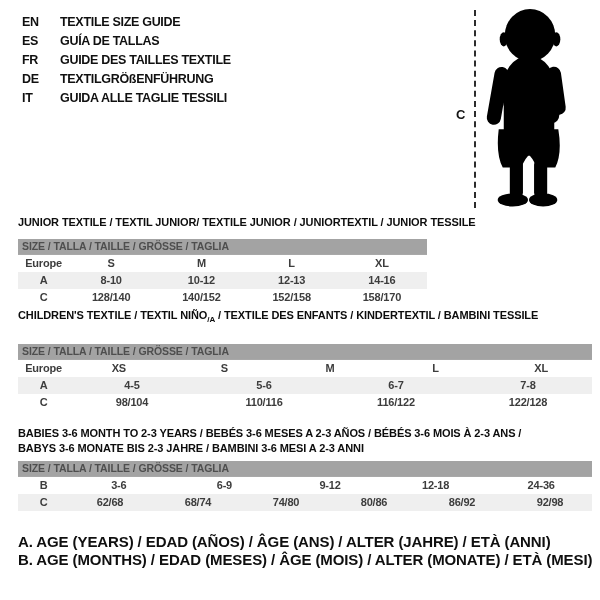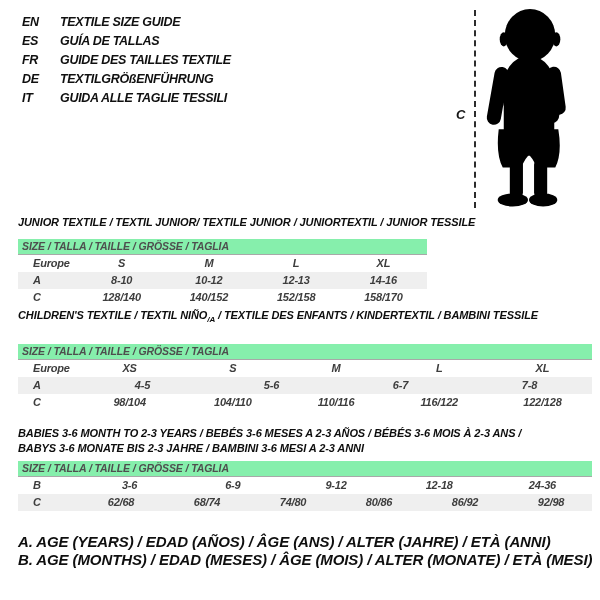--- a/index.html
+++ b/index.html
@@ -1,17 +1,17 @@
 <!DOCTYPE html>
 <html><head>
 <meta charset="utf-8">
 <style>
   html,body{margin:0;padding:0;background:#fff;}
   .page{position:relative;width:592px;height:600px;background:#ffffff;overflow:hidden;
-        font-family:"Liberation Sans",sans-serif;color:#111;font-style:italic;}
+        font-family:"Liberation Sans",sans-serif;color:#111;}
 
   
   .langs{position:absolute;left:22px;top:12px;}
   .lang-row{display:flex;height:19px;align-items:center;font-weight:bold;
             font-size:12.5px;letter-spacing:-0.3px;color:#101010;}
   .lang-code{width:38px;}
 
   
   .figure{position:absolute;left:452px;top:5px;width:135px;height:212px;}
   .measure-line{position:absolute;left:22px;top:5px;height:198px;width:0;
@@ -19,27 +19,27 @@
   .figure-label{position:absolute;left:4px;top:102px;font-weight:bold;font-size:13px;color:#141414;}
   .baby-svg{position:absolute;left:30px;top:3px;}
 
   
   .section-title{position:absolute;left:18px;font-weight:bold;font-size:11px;
                  letter-spacing:-0.1px;color:#0d0d0d;line-height:15px;white-space:nowrap;}
   .sub{font-size:8px;vertical-align:-3px;}
 
   
   .size-table{position:absolute;left:18px;}
-  .size-bar{height:16px;background:#86efac;border-bottom:1px solid #a8a8a8;box-sizing:border-box;
+  .size-bar{height:16px;background:#a3a3a3;border-bottom:1px solid #a8a8a8;box-sizing:border-box;
             color:#4e4e4e;font-weight:bold;font-size:10.5px;line-height:15px;padding-left:4px;
             letter-spacing:-0.1px;}
   .t-row{display:flex;height:17px;line-height:17px;font-size:11px;font-weight:bold;
          color:#3d3d3d;letter-spacing:-0.2px;}
   .t-row.alt{background:#efefef;}
-  .t-label{width:48px;padding-left:3px;box-sizing:border-box;text-align:left;margin-left:12px;}
+  .t-label{width:48px;padding-left:3px;box-sizing:border-box;text-align:center;}
   .t-cell{flex:1;text-align:center;}
 
   
   .footnotes{position:absolute;left:18px;top:533px;}
   .footnote{height:18px;line-height:18px;font-weight:bold;font-size:15px;
             letter-spacing:-0.1px;color:#0f0f0f;white-space:nowrap;}
 </style>
 </head>
 <body>
 
@@ -128,21 +128,20 @@
     <div class="t-row alt">
       <span class="t-label">A</span>
       <span class="t-cell">4-5</span>
       <span class="t-cell">5-6</span>
       <span class="t-cell">6-7</span>
       <span class="t-cell">7-8</span>
     </div>
     <div class="t-row">
       <span class="t-label">C</span>
       <span class="t-cell">98/104</span>
-      <span class="t-cell">104/110</span>
       <span class="t-cell">110/116</span>
       <span class="t-cell">116/122</span>
       <span class="t-cell">122/128</span>
     </div>
   </div>
 
   <div class="section-title" style="top:426px;">
     <div>BABIES 3-6 MONTH TO 2-3 YEARS / BEBÉS 3-6 MESES A 2-3 AÑOS / BÉBÉS 3-6 MOIS À 2-3 ANS /</div>
     <div>BABYS 3-6 MONATE BIS 2-3 JAHRE / BAMBINI 3-6 MESI A 2-3 ANNI</div>
   </div>

